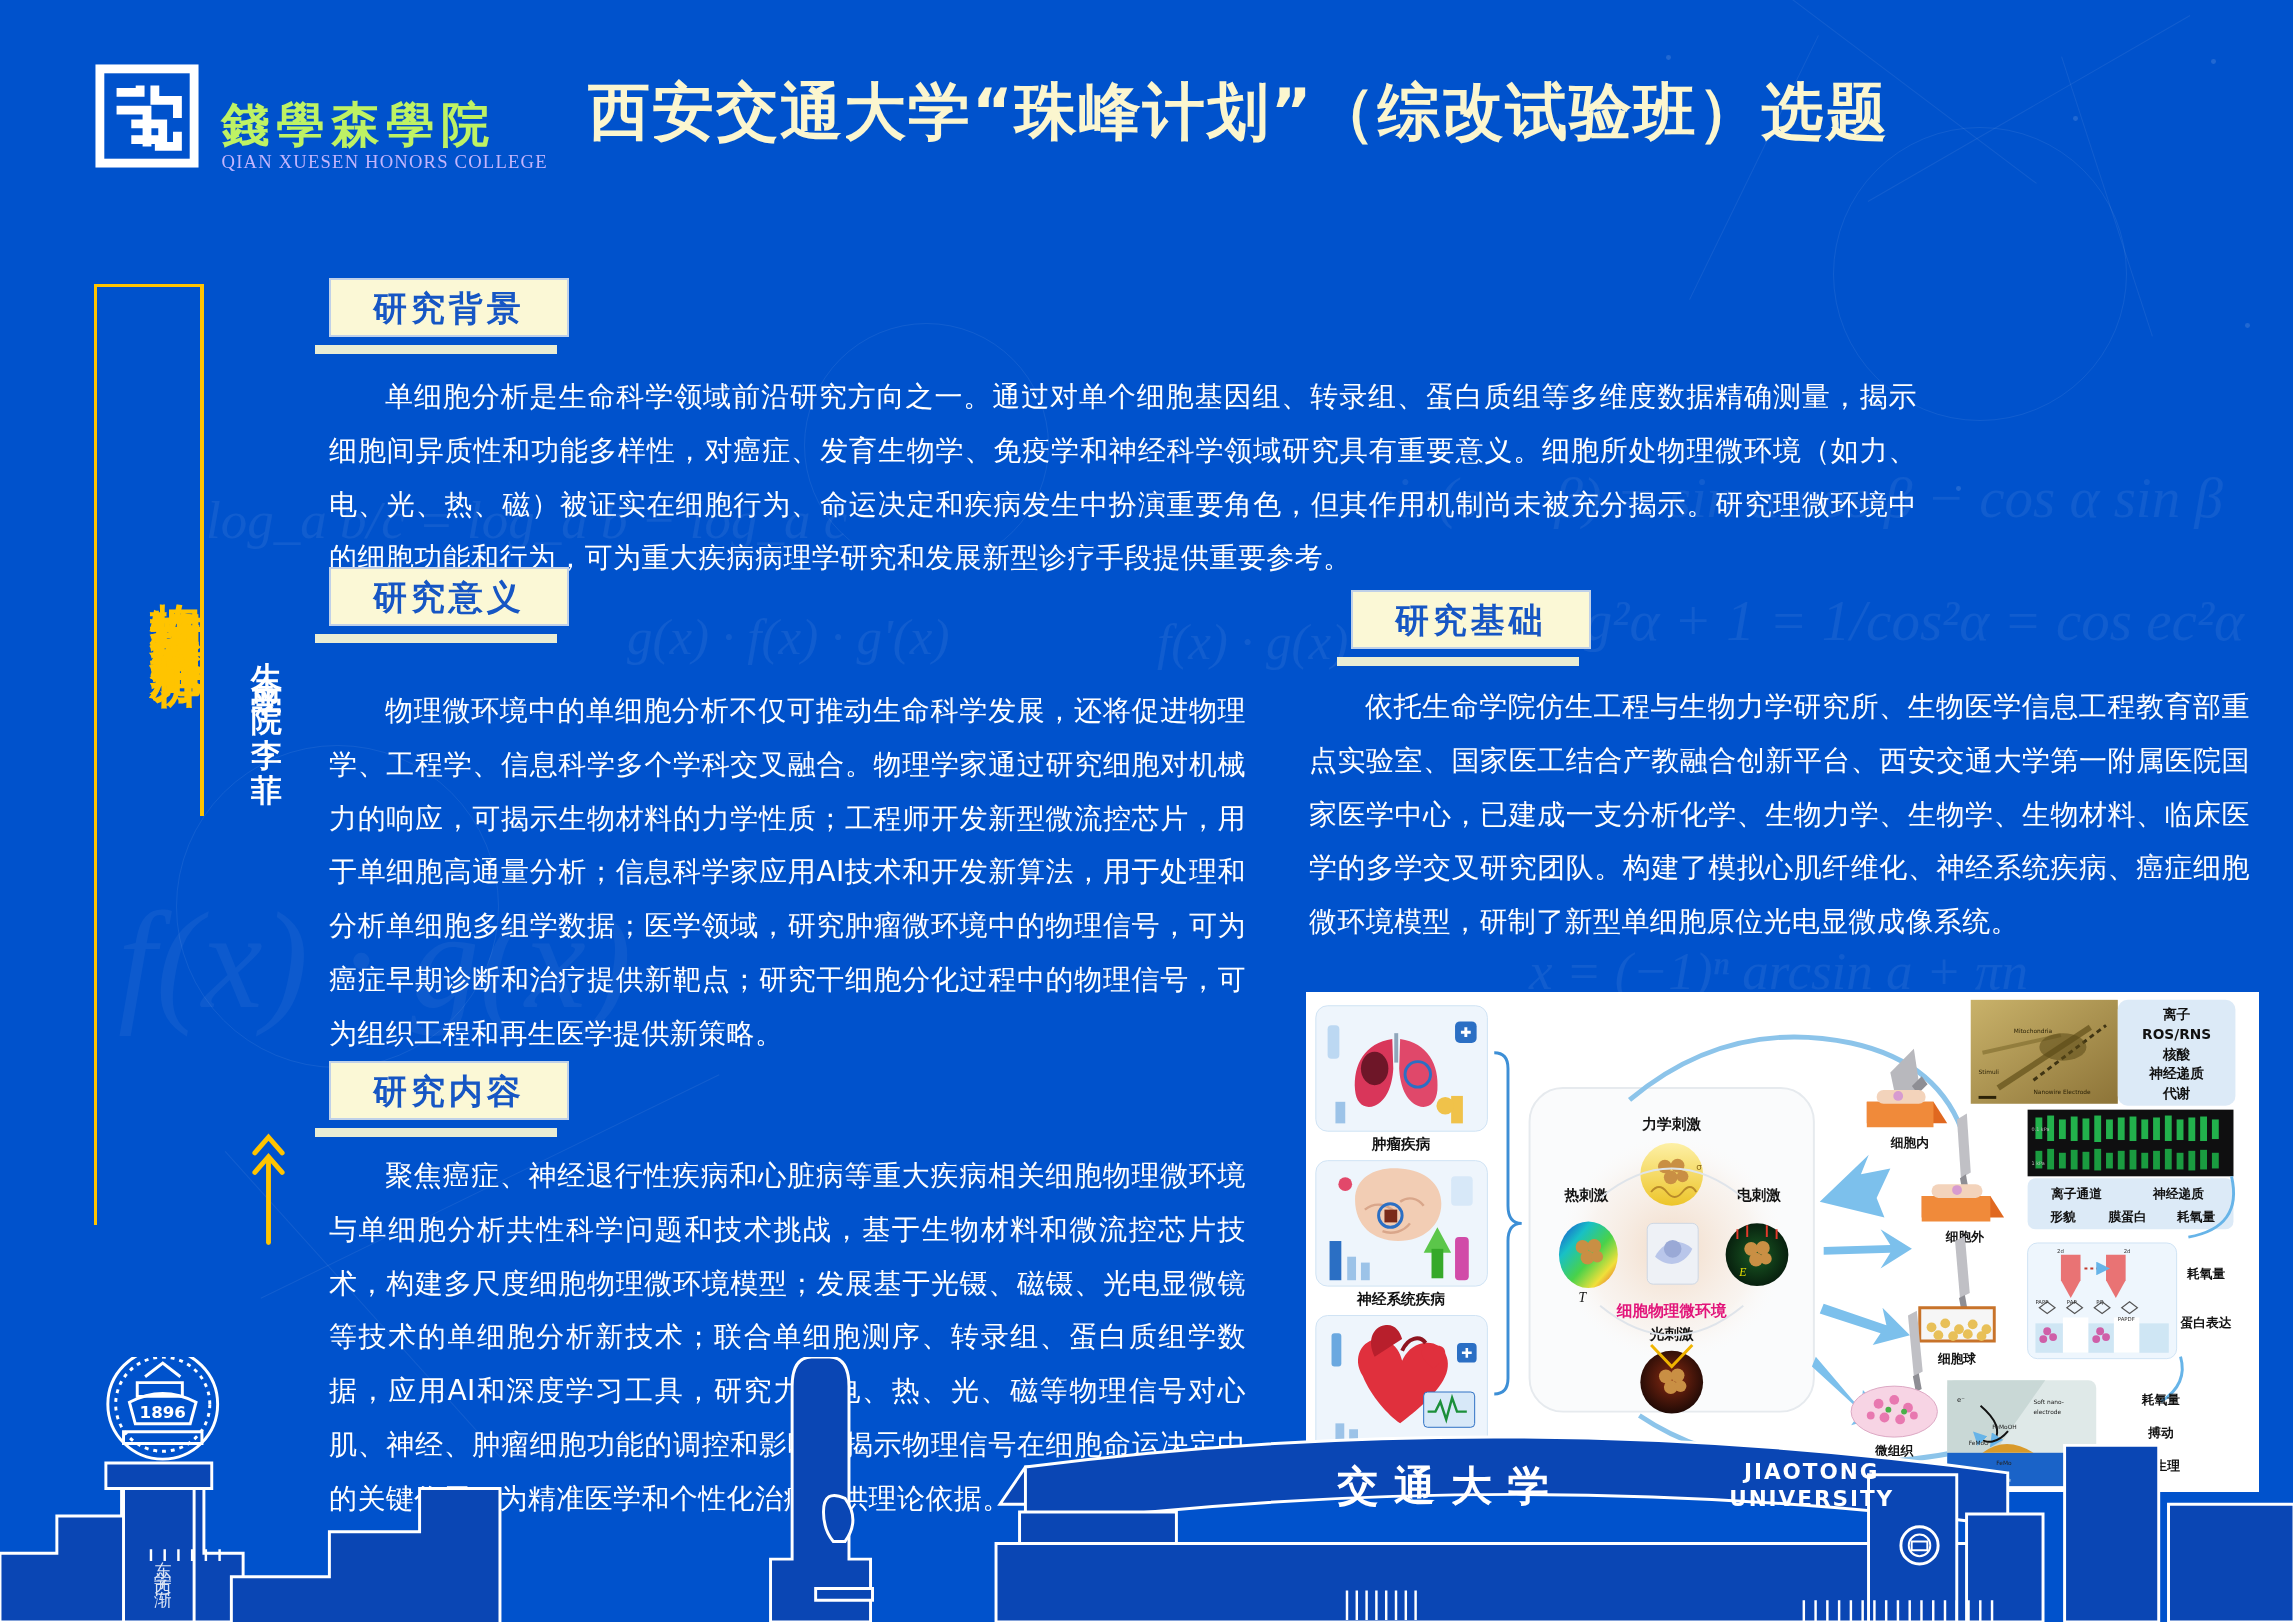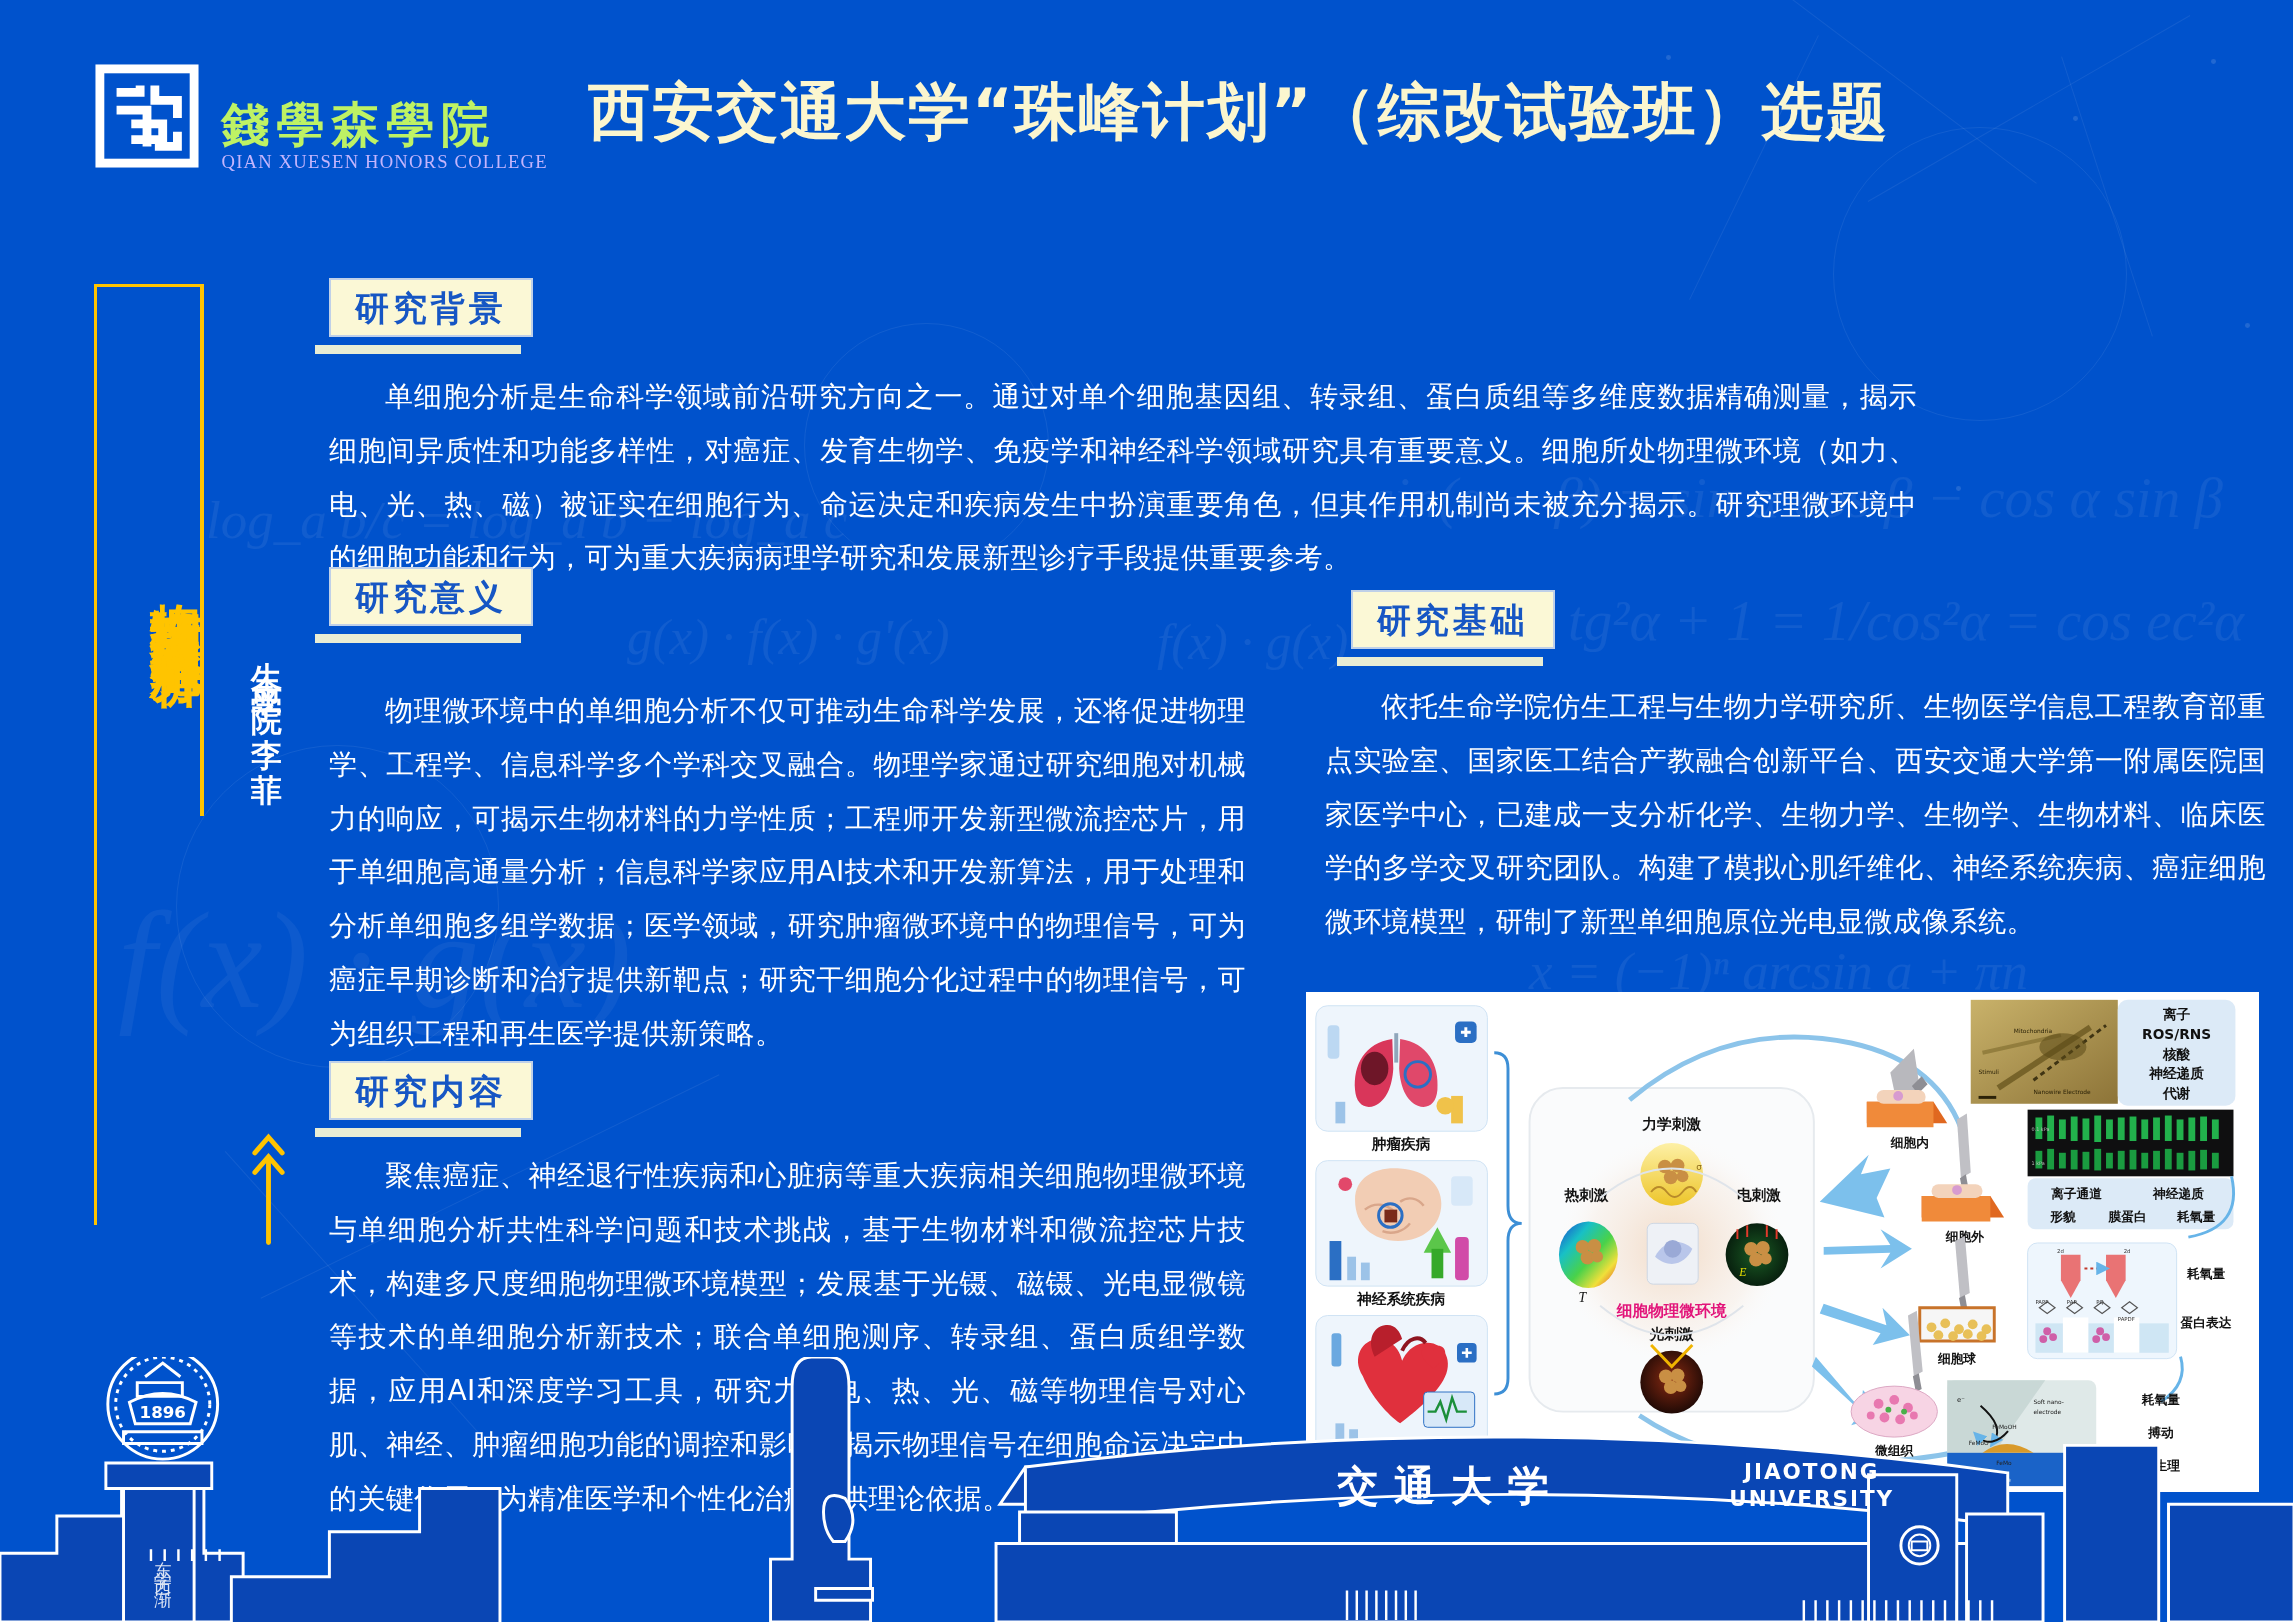--- a/index.html
+++ b/index.html
@@ -124,21 +124,21 @@
   .sec-head {
     position:absolute;
     height:59px;
   }
   .sec-head .plate {
     position:relative;
     background:#fbf8d6;
     border:2px solid #bfd0e8;
     height:59px;
     display:flex; align-items:center; justify-content:center;
-    padding:0 24px;
+    padding:0 42px;
   }
   .sec-head .plate span {
     font-family:"DejaVu Sans", sans-serif;
     font-size:34px; font-weight:bold;
     color:#1656c4;
     letter-spacing:3.9px;
     line-height:1;
   }
   .sec-head .shadow {
     position:absolute; left:-13.7px; top:13.7px;
@@ -273,21 +273,21 @@
   </div>
   <div class="para" style="left:329px; top:684px; width:917px;">物理微环境中的单细胞分析不仅可推动生命科学发展，还将促进物理学、工程学、信息科学多个学科交叉融合。物理学家通过研究细胞对机械力的响应，可揭示生物材料的力学性质；工程师开发新型微流控芯片，用于单细胞高通量分析；信息科学家应用AI技术和开发新算法，用于处理和分析单细胞多组学数据；医学领域，研究肿瘤微环境中的物理信号，可为癌症早期诊断和治疗提供新靶点；研究干细胞分化过程中的物理信号，可为组织工程和再生医学提供新策略。</div>
 
   <div class="sec-head" style="left:1351px; top:590px;">
     <div class="shadow"></div>
     <div class="plate">
         <span>研究基础</span>
       </div>
     <div class="underbar"></div>
   </div>
-  <div class="para" style="left:1309px; top:680px; width:941px;margin-left:16px;">依托生命学院仿生工程与生物力学研究所、生物医学信息工程教育部重点实验室、国家医工结合产教融合创新平台、西安交通大学第一附属医院国家医学中心，已建成一支分析化学、生物力学、生物学、生物材料、临床医学的多学交叉研究团队。构建了模拟心肌纤维化、神经系统疾病、癌症细胞微环境模型，研制了新型单细胞原位光电显微成像系统。</div>
+  <div class="para" style="left:1309px; top:680px; width:941px;">依托生命学院仿生工程与生物力学研究所、生物医学信息工程教育部重点实验室、国家医工结合产教融合创新平台、西安交通大学第一附属医院国家医学中心，已建成一支分析化学、生物力学、生物学、生物材料、临床医学的多学交叉研究团队。构建了模拟心肌纤维化、神经系统疾病、癌症细胞微环境模型，研制了新型单细胞原位光电显微成像系统。</div>
 
   <div class="sec-head" style="left:329px; top:1061px;">
     <div class="shadow"></div>
     <div class="plate">
         <span>研究内容</span>
       </div>
     <div class="underbar"></div>
   </div>
   <div class="para" style="left:329px; top:1149px; width:917px;">聚焦癌症、神经退行性疾病和心脏病等重大疾病相关细胞物理微环境与单细胞分析共性科学问题和技术挑战，基于生物材料和微流控芯片技术，构建多尺度细胞物理微环境模型；发展基于光镊、磁镊、光电显微镜等技术的单细胞分析新技术；联合单细胞测序、转录组、蛋白质组学数据，应用AI和深度学习工具，研究力、电、热、光、磁等物理信号对心肌、神经、肿瘤细胞功能的调控和影响，揭示物理信号在细胞命运决定中的关键作用，为精准医学和个性化治疗提供理论依据。</div>
 

